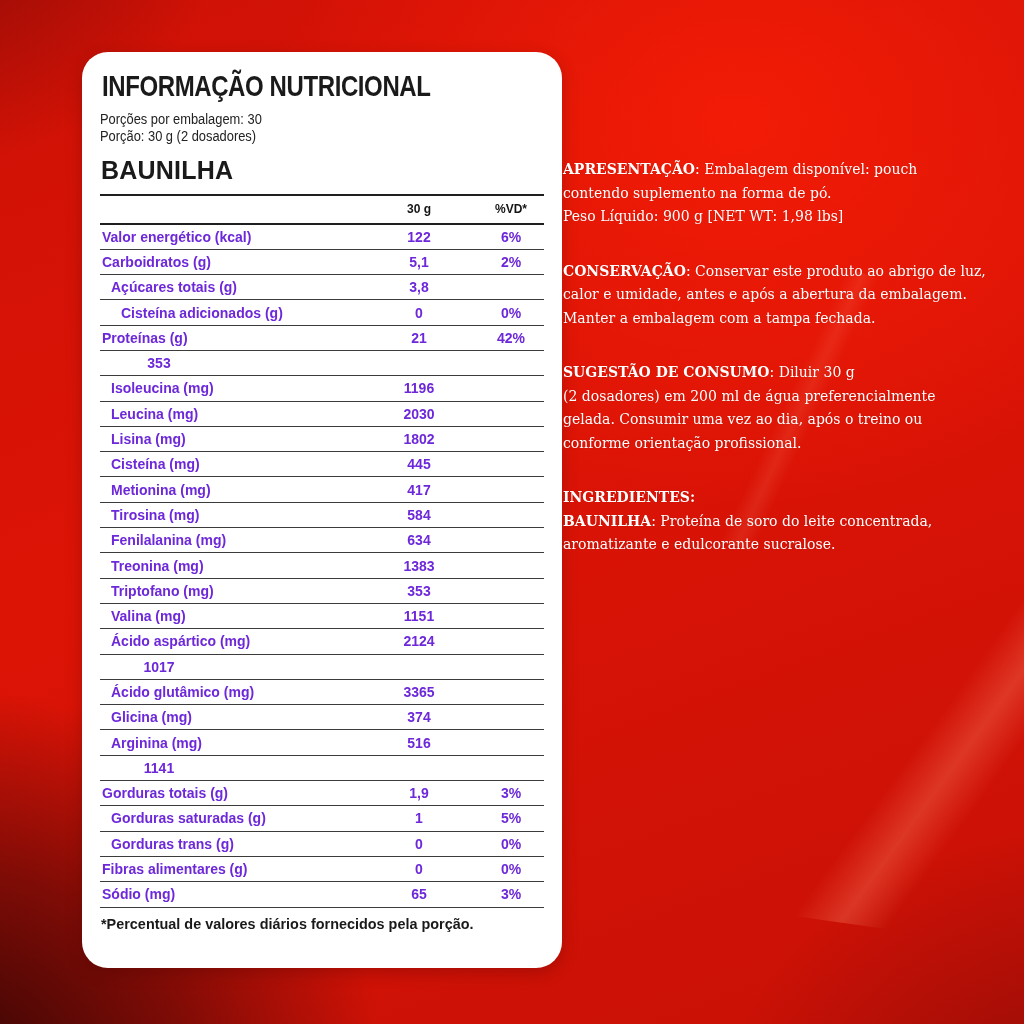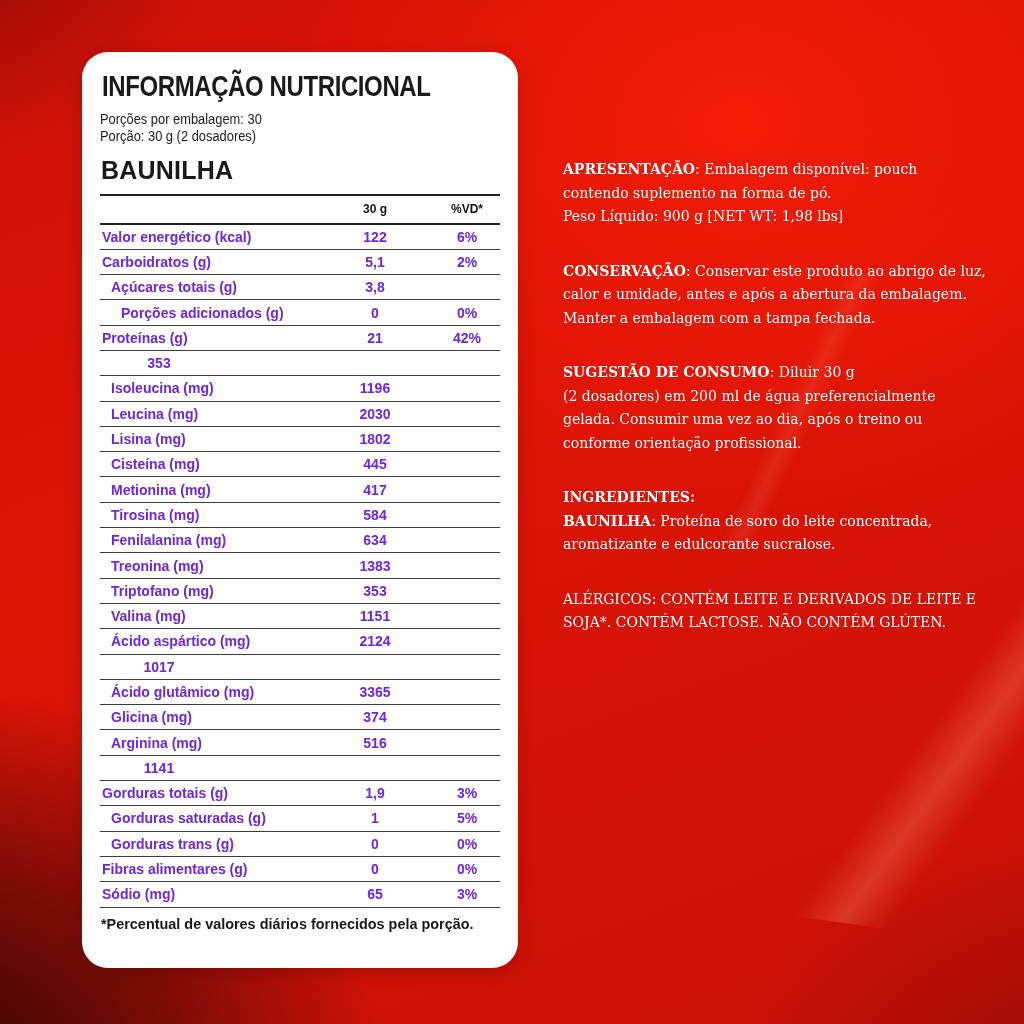--- a/index.html
+++ b/index.html
@@ -35,21 +35,21 @@
   }
   .streak.s3 {
     left: 540px; top: 260px; width: 520px; height: 300px;
     background: linear-gradient(95deg, rgba(255,120,90,0) 47%, rgba(255,150,120,0.14) 50%, rgba(255,120,90,0) 53%);
     transform: rotate(20deg);
   }
   
   .label-panel {
     position: absolute;
     left: 82px; top: 52px;
-    width: 436px; height: 916px;
+    width: 480px; height: 916px;
     box-sizing: border-box;
     background: #ffffff;
     border-radius: 26px;
     padding: 15px 18px 8px 18px;
     color: #141414;
     box-shadow: 0 5px 16px rgba(60,0,0,0.25);
   }
   .panel-title {
     margin: 2px 0 8px 2px;
     font-size: 30px;
@@ -154,21 +154,21 @@
             <div class="lbl">Carboidratos (g)</div>
             <div class="amt">5,1</div>
             <div class="dv">2%</div>
           </div>
           <div class="row data indent-1">
             <div class="lbl">Açúcares totais (g)</div>
             <div class="amt">3,8</div>
             <div class="dv"></div>
           </div>
           <div class="row data indent-2">
-            <div class="lbl">Porções adicionados (g)</div>
+            <div class="lbl">Cisteína adicionados (g)</div>
             <div class="amt">0</div>
             <div class="dv">0%</div>
           </div>
           <div class="row data indent-0">
             <div class="lbl">Proteínas (g)</div>
             <div class="amt">21</div>
             <div class="dv">42%</div>
           </div>
           <div class="row data indent-1">
             <div class="amt">353</div>
@@ -287,16 +287,15 @@
     <p><strong>APRESENTAÇÃO</strong><span class="pre">: Embalagem disponível: pouch contendo suplemento na forma de pó.
 Peso Líquido: 900 g [NET WT: 1,98 lbs]</span></p>
 
     <p><strong>CONSERVAÇÃO</strong><span class="pre">: Conservar este produto ao abrigo de luz, calor e umidade, antes e após a abertura da embalagem. Manter a embalagem com a tampa fechada.</span></p>
 
     <p><strong>SUGESTÃO DE CONSUMO</strong><span class="pre">: Diluir 30 g
 (2 dosadores) em 200 ml de água preferencialmente gelada. Consumir uma vez ao dia, após o treino ou conforme orientação profissional.</span></p>
 
     <p><strong>INGREDIENTES:</strong><br><strong>BAUNILHA</strong><span class="pre">: Proteína de soro do leite concentrada, aromatizante e edulcorante sucralose.</span></p>
 
-    <p>ALÉRGICOS: CONTÉM LEITE E DERIVADOS DE LEITE E SOJA*. CONTÉM LACTOSE.  NÃO CONTÉM GLÚTEN.</p>
 
   </aside>
 </div>
 
 </body></html>

